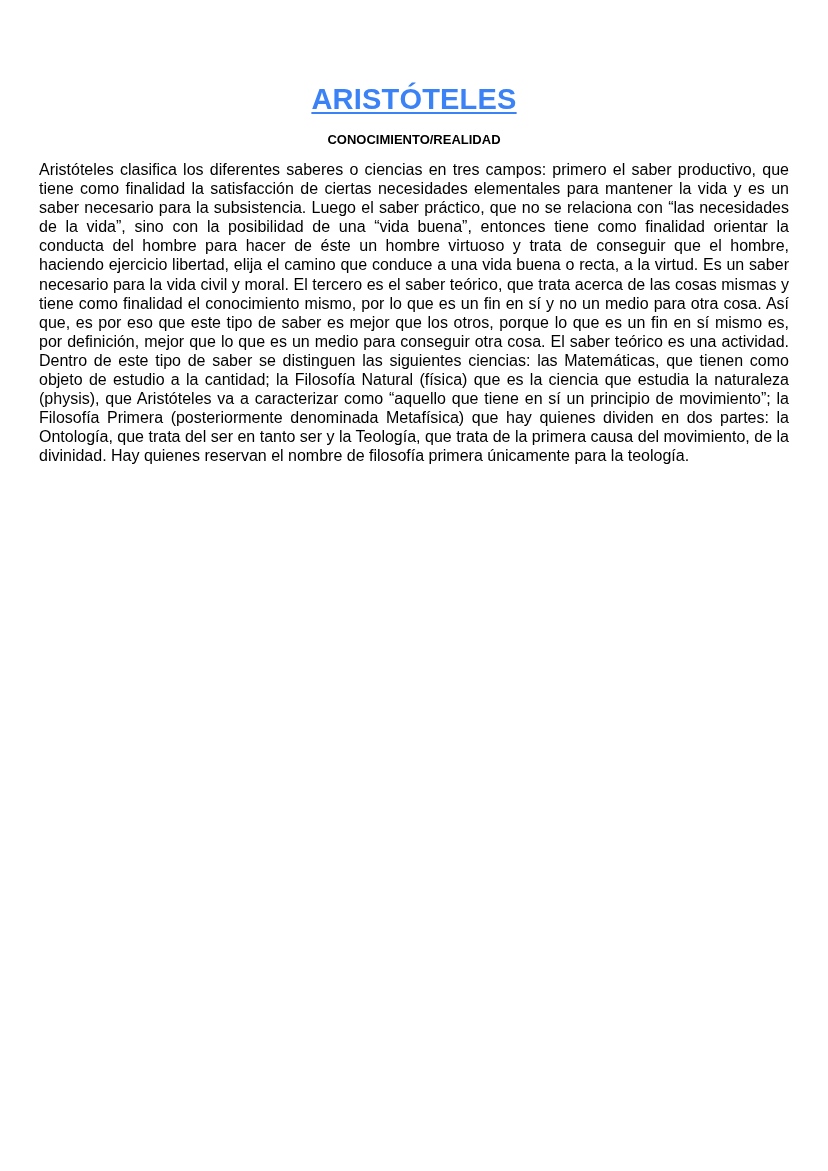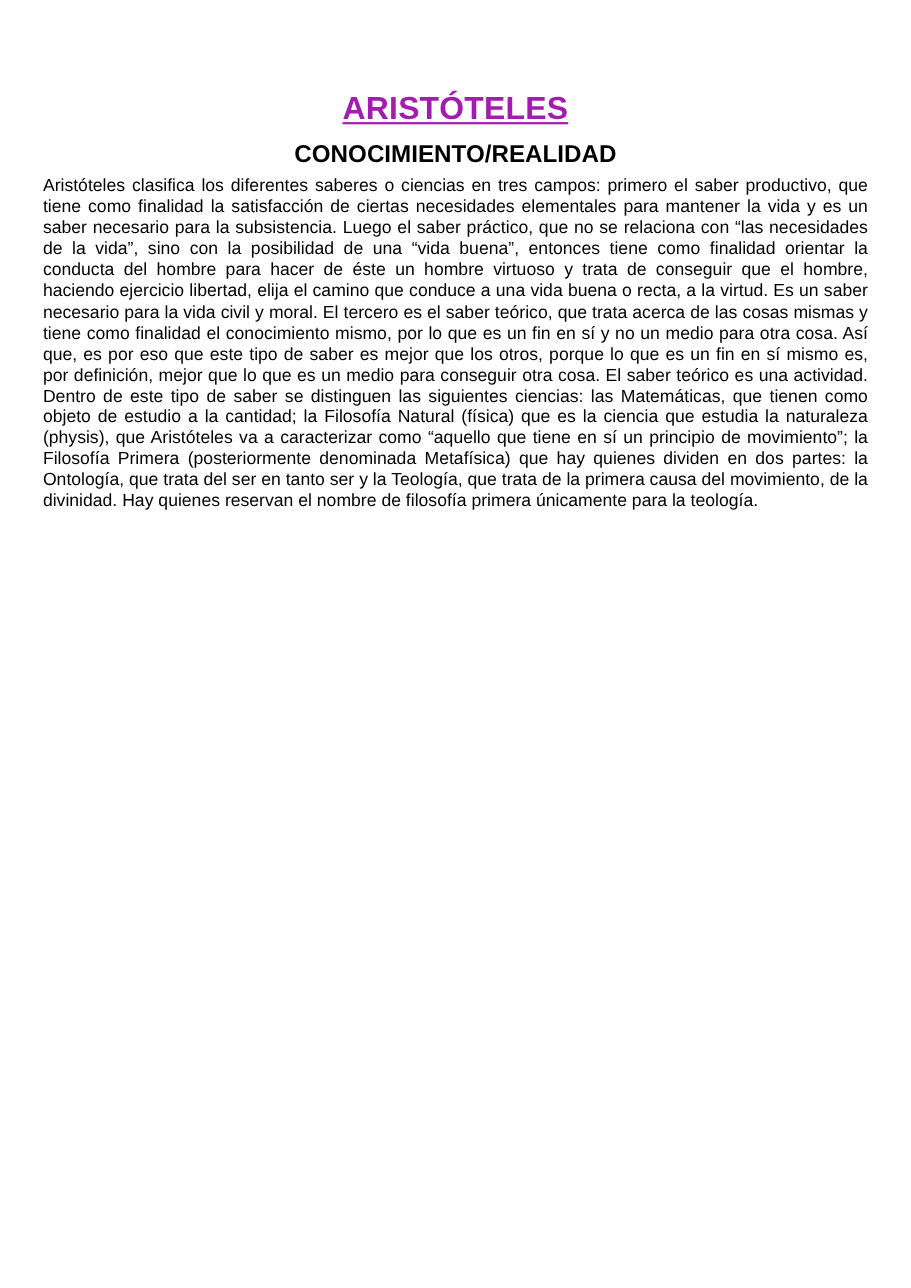--- a/index.html
+++ b/index.html
@@ -27,33 +27,33 @@
       top: 82px;
       width: 750px;
       text-align: center;
       margin: 0;
       font-size: 29px;
       font-weight: bold;
       line-height: 34px;
       letter-spacing: 0.2px;
     }
     .title span {
-      color: #a21caf;
+      color: #3b82f6;
       text-decoration: underline;
       text-decoration-thickness: 2px;
       text-underline-offset: 3px;
     }
     .subtitle {
       position: absolute;
       left: 0;
       top: 128px;
       width: 750px;
       text-align: center;
       margin: 0;
-      font-size: 22px;
+      font-size: 13px;
       font-weight: bold;
       line-height: 24px;
     }
     .body-text {
       position: absolute;
       left: 0;
       top: 160px;
       width: 750px;
       margin: 0;
       font-size: 16px;

